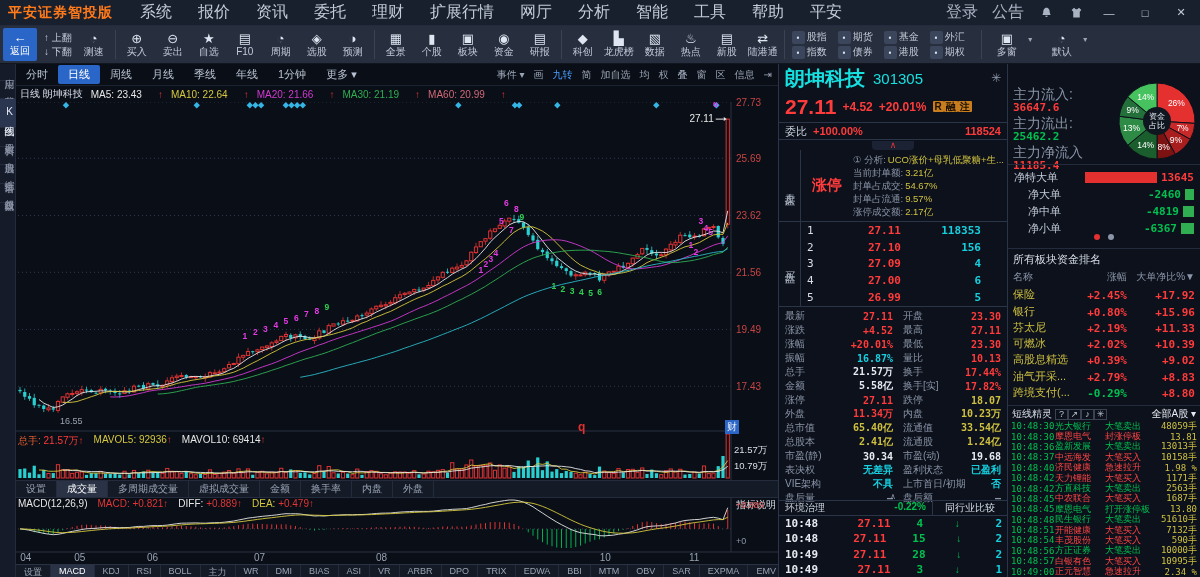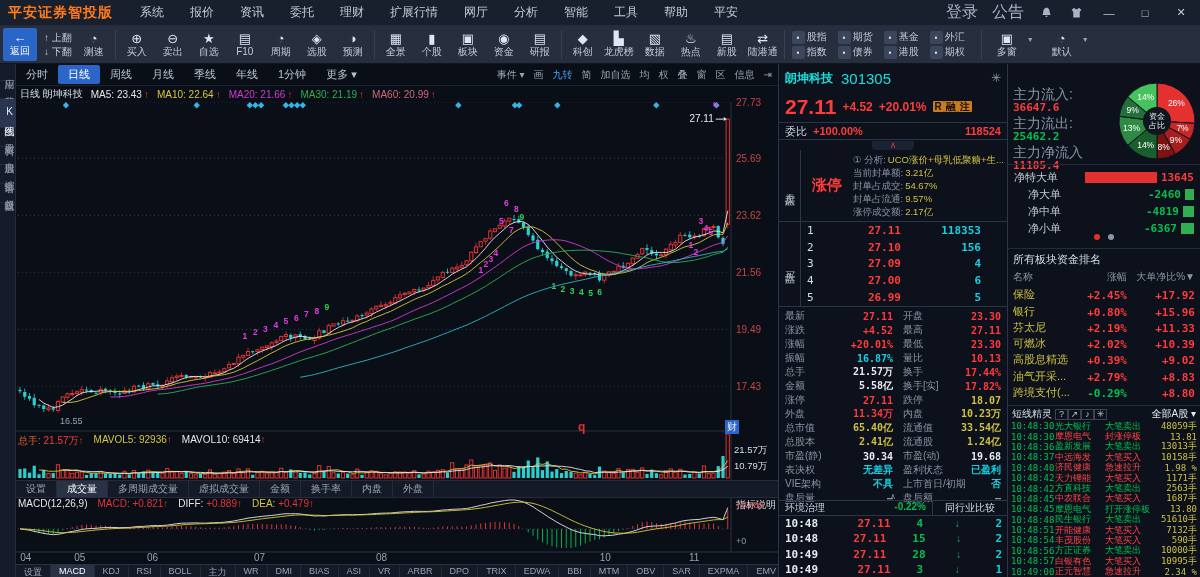--- a/index.html
+++ b/index.html
@@ -3,21 +3,21 @@
 <meta charset="utf-8">
 <title>平安证券智投版</title>
 <style>
   html,body{margin:0;padding:0;background:#06080d;}
   *{box-sizing:border-box;font-family:"Liberation Sans","DejaVu Sans",sans-serif;}
   #root{position:relative;width:1200px;height:577px;background:#0a0e16;overflow:hidden;color:#c8d0dc;font-size:11px;}
   .mono{font-family:"DejaVu Sans Mono",monospace;}
   
   #menubar{position:absolute;left:0;top:0;width:1200px;height:26px;background:#181f2d;display:flex;align-items:center;border-bottom:1px solid #232b3c;}
   #logo{color:#ff7a1a;font-weight:bold;font-size:14px;padding:0 14px 0 8px;letter-spacing:1px;}
-  .menu-item{padding:0 13px;font-size:12px;color:#c3cbd9;cursor:default;}
+  .menu-item{padding:0 13px;font-size:16px;color:#c3cbd9;cursor:default;}
   #menubar-right{margin-left:auto;display:flex;align-items:center;gap:14px;padding-right:8px;}
   .mb-link{font-size:16px;color:#aab3c2;}
   .mb-ico{width:16px;height:16px;display:inline-flex;align-items:center;justify-content:center;color:#aab3c2;}
   .win-btn{width:22px;height:16px;display:inline-flex;align-items:center;justify-content:center;color:#c3cbd9;font-size:11px;}
   
   #toolbar{position:absolute;left:0;top:26px;width:1200px;height:38px;background:#272e3e;display:flex;align-items:stretch;border-bottom:1px solid #11151e;}
   .tb-sep{width:1px;background:#3a4254;margin:4px 3px;}
   .tb-back{width:34px;margin:2px 3px;background:#2a66c8;border-radius:2px;display:flex;flex-direction:column;align-items:center;justify-content:center;color:#fff;}
   .tb-back .ic{font-size:13px;line-height:13px;}
   .tb-back .lb{font-size:10px;}
@@ -39,21 +39,21 @@
   
   #chart-region{position:absolute;left:16px;top:64px;width:762px;height:501px;background:#0a0e16;}
   #period-tabs{position:absolute;left:0;top:0;width:762px;height:22px;display:flex;align-items:center;border-bottom:1px solid #1c2330;}
   .p-tab{padding:2px 10px;font-size:11px;color:#b9c2d2;}
   .p-tab.active{background:#2a66c8;color:#fff;border-radius:2px;}
   #chart-tools{margin-left:auto;display:flex;align-items:center;gap:9px;padding-right:6px;}
   .tool-item{font-size:10px;color:#9aa4b5;}
   .tool-item.blue{color:#4a9eff;}
   #ma-row{position:absolute;left:0;top:22px;width:762px;height:16px;display:flex;align-items:center;gap:8px;padding-left:4px;font-size:10px;}
   #ma-row .pre{color:#d8dfeb;}
-  .ma-item{display:flex;gap:2px;}
+  .ma-item{display:flex;gap:16px;}
   .up-arrow{color:#e83535;}
   #kline-svg{position:absolute;left:0;top:38px;}
   .ax-label{position:absolute;font-size:10px;color:#c84545;}
   .ax-white{position:absolute;font-size:9.5px;color:#d8dfeb;}
   .ax-red{position:absolute;font-size:9px;color:#e05050;}
   .ax-gray{position:absolute;font-size:9px;color:#8b95a8;}
   #vol-row{position:absolute;left:2px;top:370px;display:flex;gap:10px;font-size:10px;}
   #vol-tabs{position:absolute;left:0;top:416px;width:762px;height:18px;background:#141a26;border-top:1px solid #232b3c;border-bottom:1px solid #232b3c;display:flex;}
   .v-tab{padding:1px 10px;font-size:10px;color:#9aa4b5;border-right:1px solid #232b3c;display:flex;align-items:center;}
   .v-tab.active{background:#2a3346;color:#fff;}
@@ -61,21 +61,21 @@
   #macd-row .right{margin-left:auto;color:#d8dfeb;}
   .x-label{position:absolute;top:488px;font-size:10px;color:#98a2b2;}
   #bottom-tabs{position:absolute;left:0;top:500px;width:762px;height:13px;background:#141a26;border-top:1px solid #2a3346;display:flex;overflow:hidden;}
   .b-tab{padding:1px 8px;font-size:9px;color:#9aa4b5;border-right:1px solid #232b3c;white-space:nowrap;}
   .b-tab.active{background:#2a3346;color:#fff;}
   .watermark-q{position:absolute;left:562px;top:356px;color:#e03030;font-weight:bold;font-size:12px;}
   .watermark-cai{position:absolute;left:709px;top:356px;color:#e8eef8;background:#2a66c8;font-size:10px;padding:0 2px;}
   
   #quote-panel{position:absolute;left:778px;top:64px;width:230px;height:513px;background:#0c111b;border-left:1px solid #2a3548;border-right:1px solid #2a3548;display:flex;flex-direction:column;}
   #q-header{height:28px;display:flex;align-items:center;padding:0 6px;gap:8px;}
-  #q-name{color:#16e0e0;font-size:12px;font-weight:bold;}
+  #q-name{color:#16e0e0;font-size:20px;font-weight:bold;}
   #q-code{color:#16e0e0;font-size:15px;}
   #q-gear{margin-left:auto;color:#8b95a8;font-size:12px;}
   #q-price-row{height:30px;display:flex;align-items:center;padding:0 6px;gap:6px;}
   #q-price{color:#ff3b3b;font-size:21px;font-weight:bold;}
   #q-change,#q-pct{color:#ff3b3b;font-size:12px;font-weight:bold;}
   .badge{font-size:10px;background:#c87d1e;color:#1a1000;padding:0 2px;border-radius:1px;font-weight:bold;}
   #q-weibi{height:18px;border-top:1px solid #2a3548;border-bottom:1px solid #2a3548;display:flex;align-items:center;padding:0 6px;gap:6px;font-size:11px;}
   #q-weibi .wv{color:#ff3b3b;font-weight:bold;}
   #q-weibi .wc{margin-left:auto;color:#ff3b3b;font-weight:bold;}
   #q-chev{height:10px;display:flex;align-items:center;justify-content:center;}

